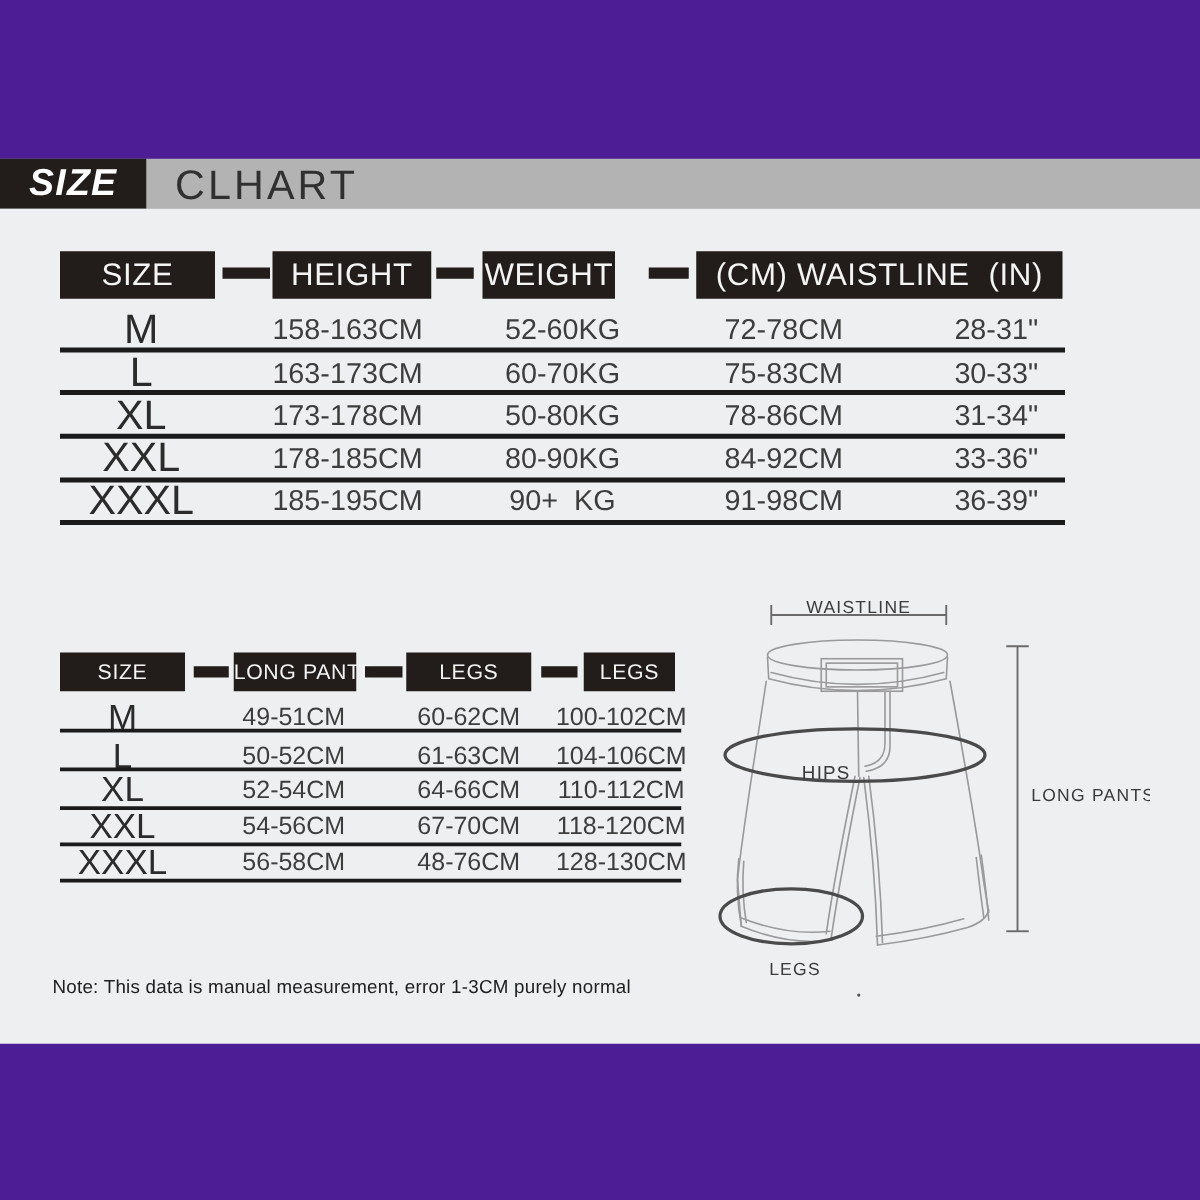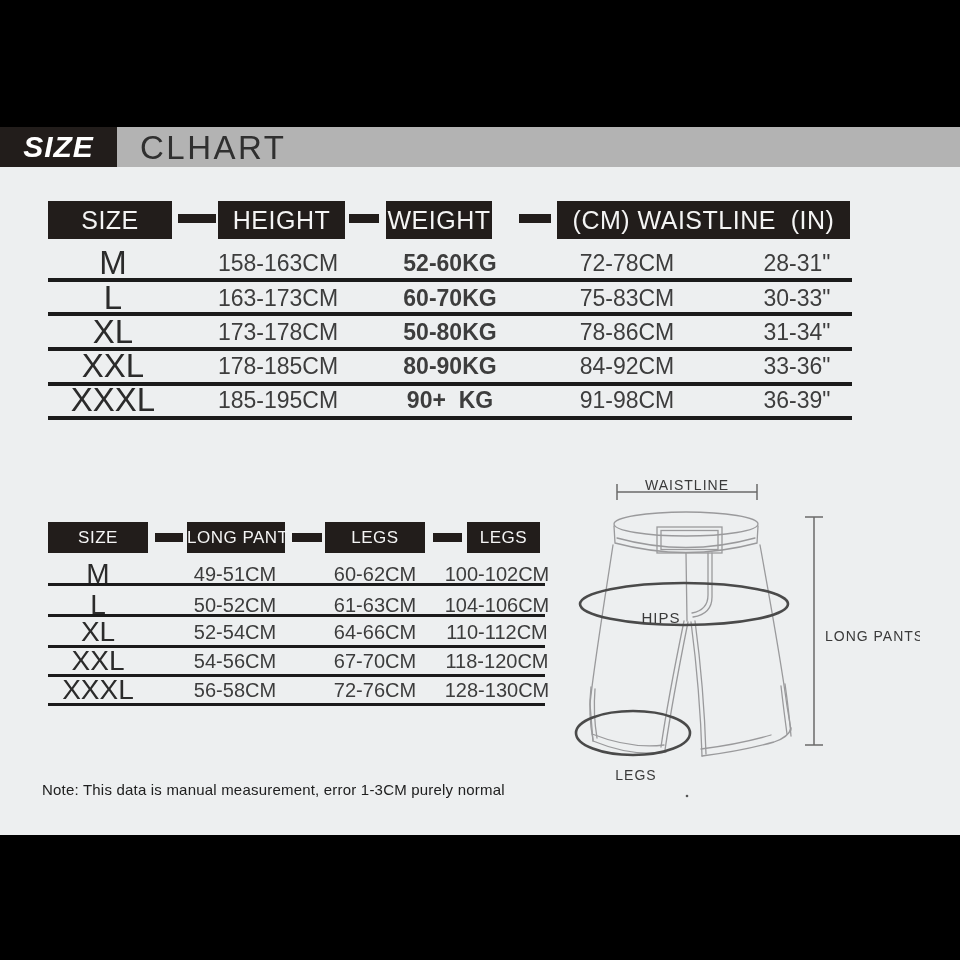--- a/index.html
+++ b/index.html
@@ -1,17 +1,17 @@
 <!DOCTYPE html>
 <html><head>
 <meta charset="utf-8">
 <style>
   html,body { margin:0; padding:0; background:#ffffff; }
   .canvas {
-    position:relative; width:960px; height:960px; background:#000000;
+    position:relative; width:960px; height:960px; background:#4c1d95;
     font-family:"Liberation Sans", sans-serif; overflow:hidden;
   }
   
   .header-bar {
     position:absolute; left:0; top:127px; width:960px; height:40px;
     background:#b3b3b3; border-bottom:1px solid #a2a2a2;
   }
   .logo-box {
     position:absolute; left:0; top:0; width:117px; height:40px;
     background:#221d1b; color:#ffffff; font-weight:bold; font-style:italic;
@@ -45,21 +45,21 @@
   .row { position:absolute; left:0; }
   .t1 .row { width:804px; height:34px; line-height:34px; font-size:23px; }
   .t2 .row { width:500px; height:28px; line-height:28px; font-size:20px; }
   .cell { position:absolute; text-align:center; color:#3d3d3d; white-space:pre; }
   .size-cell { color:#2b2b2b; }
   .t1 .size-cell { font-size:33px; }
   .t2 .size-cell { font-size:28px; }
   
   .t1 .c1 { left:3px;   width:124px; }
   .t1 .c2 { left:160px; width:140px; }
-  .t1 .c3 { left:332px; width:140px;font-weight:bold; }
+  .t1 .c3 { left:332px; width:140px; }
   .t1 .c4 { left:499px; width:160px; }
   .t1 .c5 { left:669px; width:160px; }
   
   .t2 .d1 { left:0;     width:100px; }
   .t2 .d2 { left:117px; width:140px; }
   .t2 .d3 { left:257px; width:140px; }
   .t2 .d4 { left:379px; width:140px; }
   
   .diagram { position:absolute; left:565px; top:298px; }
   
@@ -174,21 +174,21 @@
         <span class="cell d1 size-cell">XXL</span>
         <span class="cell d2">54-56CM</span>
         <span class="cell d3">67-70CM</span>
         <span class="cell d4">118-120CM</span>
       </div>
       <div class="hline" style="top:152px"></div>
 
       <div class="row" style="top:154px">
         <span class="cell d1 size-cell">XXXL</span>
         <span class="cell d2">56-58CM</span>
-        <span class="cell d3">72-76CM</span>
+        <span class="cell d3">48-76CM</span>
         <span class="cell d4">128-130CM</span>
       </div>
       <div class="hline" style="top:181px"></div>
     </div>
 
     <svg class="diagram" width="355" height="335" viewBox="565 465 355 335">
 
       <g stroke="#9a9a9c" stroke-width="1.3" fill="none" stroke-linecap="round">
         <ellipse cx="686" cy="524" rx="72" ry="12"></ellipse>
         <path d="M614,526 L615,543 Q686,562 757,543 L758,526"></path>

